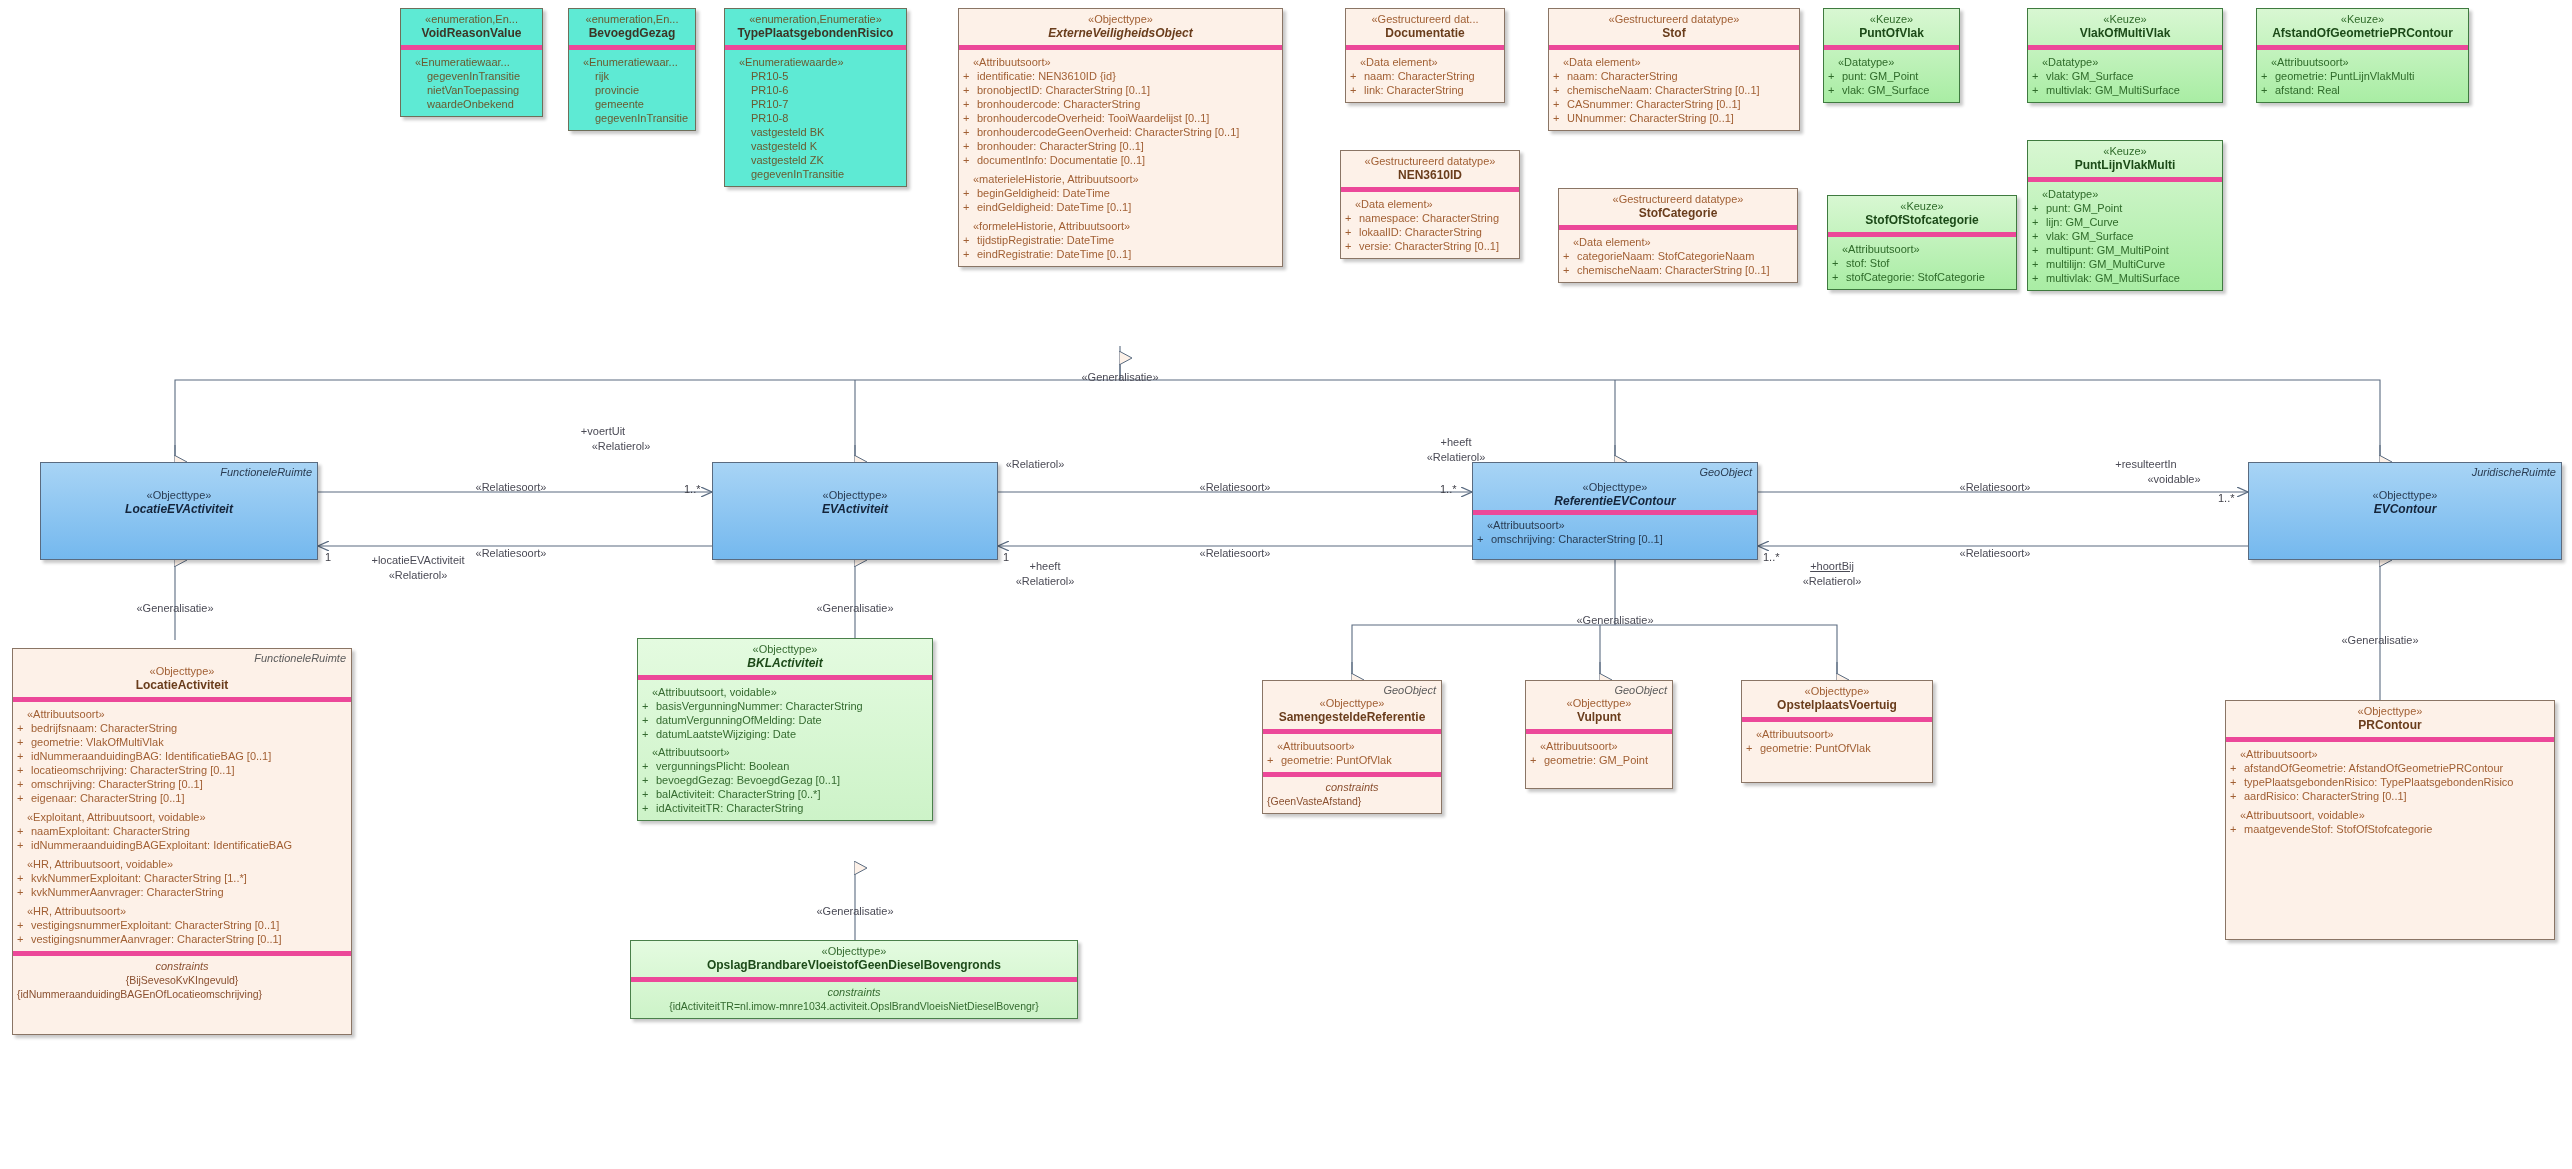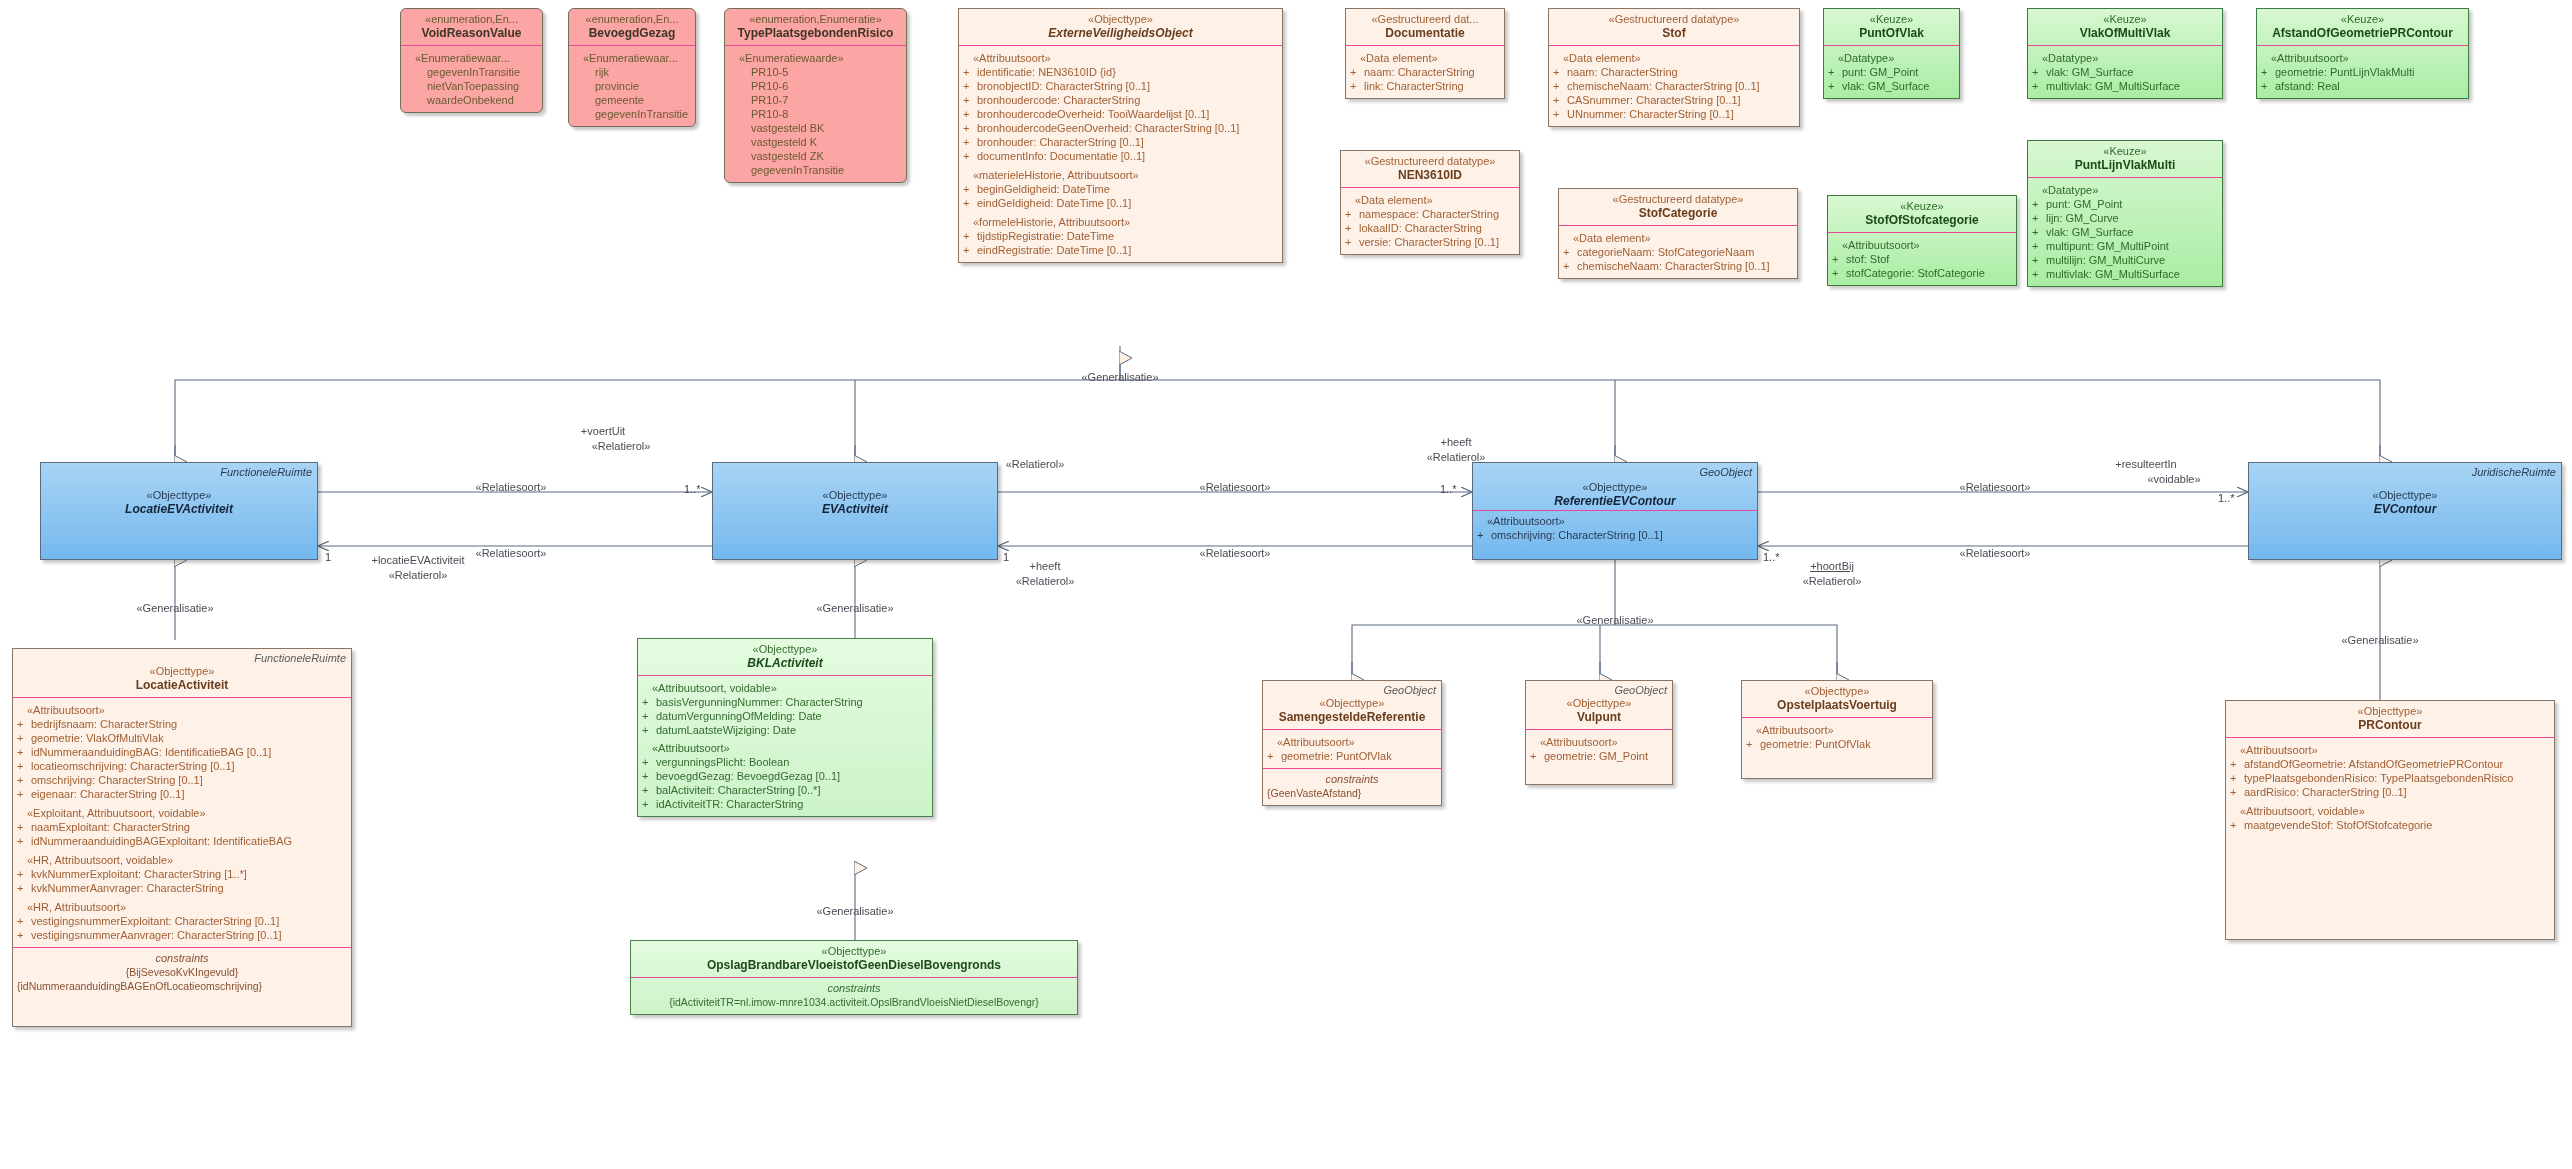--- a/index.html
+++ b/index.html
@@ -17,40 +17,40 @@
     border:1px solid #6b6b6b;
     box-sizing:border-box;
     box-shadow:3px 3px 3px rgba(0,0,0,0.22);
     overflow:hidden;
   }
   .cls .hdr{
     padding:4px 6px 5px 6px;
     text-align:center;
     position:relative;
   }
-  .cls .sep{border-top:1px solid #ec4899;}
+  .cls .sep{border-top:5px solid #ec4899;}
   .cls .body{padding:5px 4px 5px 4px;}
   .cls .body2{padding:3px 4px 5px 4px;text-align:center;}
 
   .stereo{font-size:11px;line-height:13px;}
   .nm{font-size:12px;font-weight:bold;line-height:14px;}
   .nm.it{font-style:italic;}
   .supertype{
     position:absolute;right:5px;top:3px;
     font-size:11px;font-style:italic;line-height:13px;
   }
 
   .grp{font-size:11px;line-height:14px;padding-left:10px;}
   .attr{font-size:11px;line-height:14px;white-space:nowrap;}
   .attr .pl{display:inline-block;width:14px;}
   .constr-t{font-size:11px;font-style:italic;line-height:14px;text-align:center;}
   .constr-v{font-size:10.5px;line-height:14px;text-align:center;white-space:nowrap;}
 
   
-  .yellow{background:#fca5a5;border-color:#6f6f5a;border-radius:6px;}
+  .yellow{background:#5eead4;border-color:#6f6f5a;}
   .yellow .hdr,.yellow .body{color:#6a5a30;}
   .yellow .nm{color:#3d3526;}
 
   .peach{background:#fdf1e8;border-color:#8a7565;}
   .peach .hdr,.peach .body,.peach .body2{color:#a15f33;}
   .peach .nm{color:#6a3d1c;}
   .peach .supertype{color:#5b5b5b;}
   .peach .constr-t,.peach .constr-v{color:#8a5030;}
 
   .greengrad{background:linear-gradient(to bottom,#d8f7d2 0%,#a9eda4 100%);border-color:#3f7a3f;}

